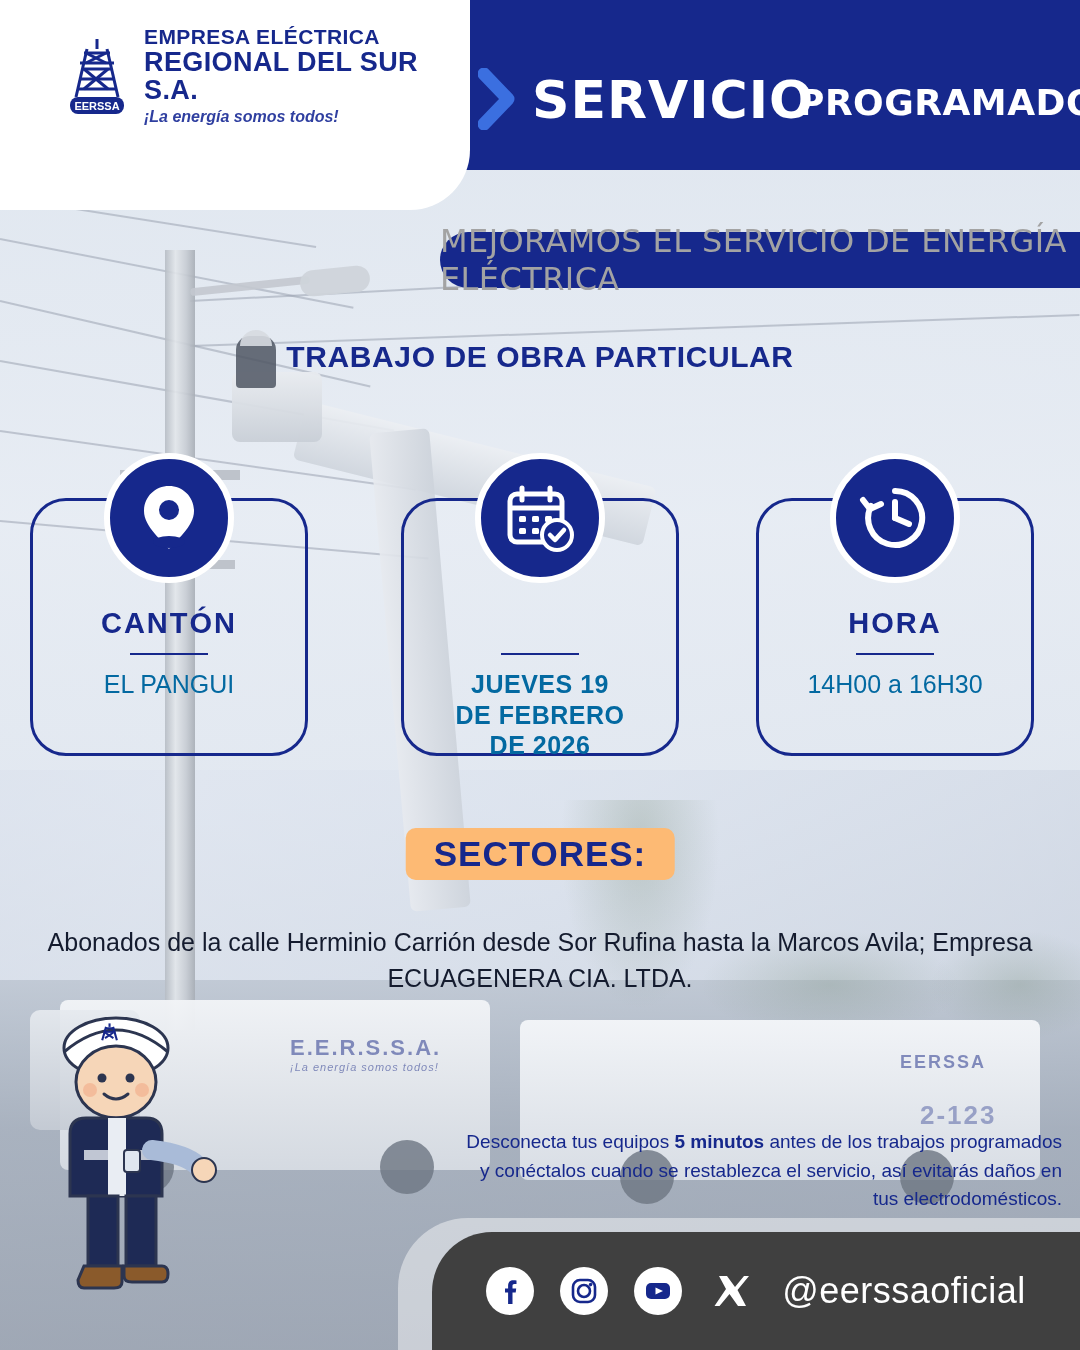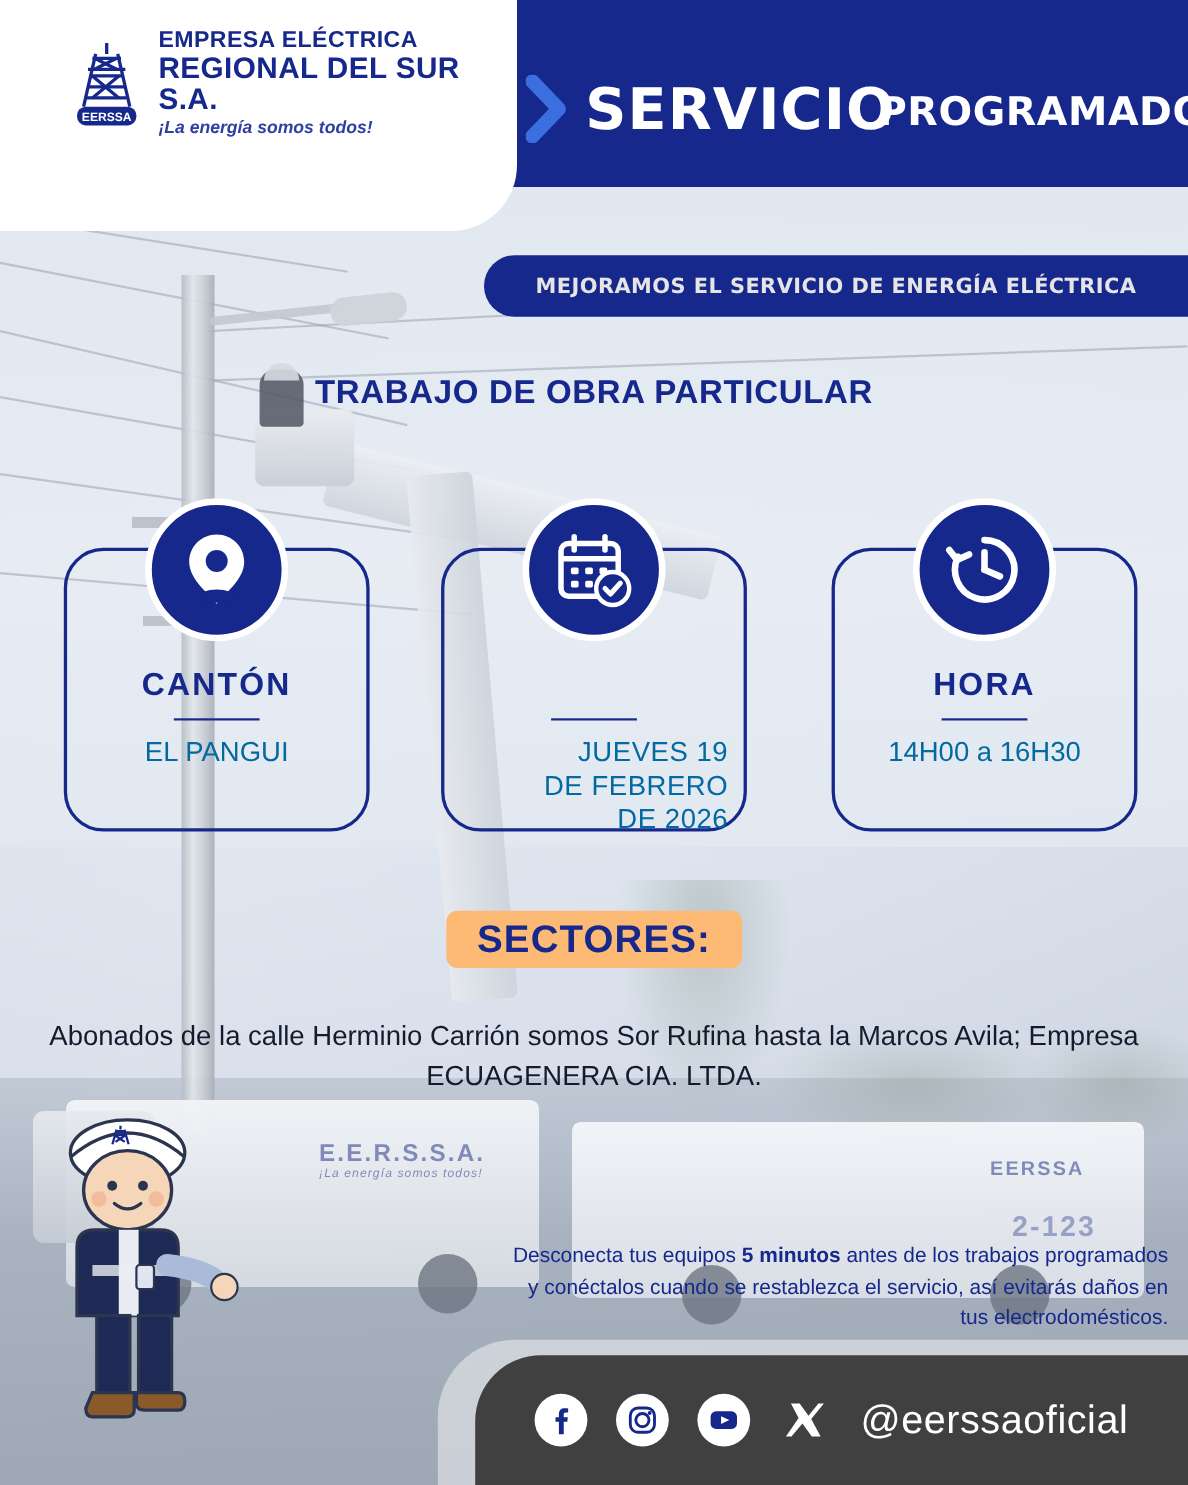--- a/index.html
+++ b/index.html
@@ -147,53 +147,53 @@
     position:absolute; left:798px; top:82px;
     color:#ffffff; font-size:36px; font-weight:bold; letter-spacing:.5px;
     font-family:"DejaVu Sans", sans-serif;
   }
   .band {
     position:absolute; right:0; top:232px; width:640px; height:56px;
     background:#16288c; border-top-left-radius:28px; border-bottom-left-radius:28px;
     display:flex; align-items:center; justify-content:center;
   }
   .band span {
-    color:#e5e5e5; font-size:19px; font-weight:bold; letter-spacing:.4px;
+    color:#a3a3a3; font-size:32px; font-weight:normal; letter-spacing:.4px;
     font-family:"DejaVu Sans", sans-serif;
   }
 
   
   .worktype {
     position:absolute; left:0; top:340px; width:1080px; text-align:center;
     color:#16288c; font-size:30px; font-weight:bold; letter-spacing:.6px;
   }
 
   
   .cards { position:absolute; left:0; top:498px; width:1080px; height:270px; }
   .card {
     position:absolute; width:278px; height:258px;
     border:3px solid #16288c; border-radius:36px; background:transparent;
     text-align:center;
   }
-  .card.c1 { left:58px; }
+  .card.c1 { left:30px; }
   .card.c2 { left:401px; }
   .card.c3 { left:756px; }
   .card .cap {
     position:absolute; left:0; right:0; top:106px;
     color:#16288c; font-size:29px; font-weight:bold; letter-spacing:2px;
   }
   .card .rule {
     position:absolute; left:50%; transform:translateX(-50%); top:152px;
     width:78px; height:2px; background:#16288c;
   }
   .card .val {
     position:absolute; left:14px; right:14px; top:168px;
     color:#0369a1; font-size:25px; line-height:1.22; font-weight:normal;
   }
-  .card .val.strongish { font-weight:normal; letter-spacing:.5px;text-align:right; }
+  .card .val.strongish { font-weight:bold; letter-spacing:.5px; }
   .circle {
     position:absolute; left:50%; transform:translateX(-50%); top:-48px;
     width:130px; height:130px; border-radius:50%;
     background:#16288c; border:6px solid #ffffff;
     display:flex; align-items:center; justify-content:center;
   }
 
   
   .sectores-pill {
     position:absolute; left:50%; transform:translateX(-50%); top:828px;
@@ -380,21 +380,21 @@
       </div>
       <div class="cap">HORA</div>
       <div class="rule"></div>
       <div class="val">14H00 a 16H30</div>
     </div>
   </div>
 
   <div class="sectores-pill">
     <span>SECTORES:</span>
   </div>
-  <div class="sectores-text">Abonados de la calle Herminio Carrión somos Sor Rufina hasta la Marcos Avila; Empresa ECUAGENERA CIA. LTDA.</div>
+  <div class="sectores-text">Abonados de la calle Herminio Carrión desde Sor Rufina hasta la Marcos Avila; Empresa ECUAGENERA CIA. LTDA.</div>
 
   <div class="note">
     <span>Desconecta tus equipos </span><b>5 minutos</b><span> antes de los trabajos programados y conéctalos cuando se restablezca el servicio, así evitarás daños en tus electrodomésticos.</span>
   </div>
 
   <div class="mascot">
     <svg width="190" height="300" viewBox="0 0 190 300">
 
       <ellipse cx="88" cy="48" rx="52" ry="30" fill="#ffffff" stroke="#2c3550" stroke-width="3"></ellipse>
       <path d="M36 52 q52 -44 104 0" fill="#ffffff" stroke="#2c3550" stroke-width="3"></path>

